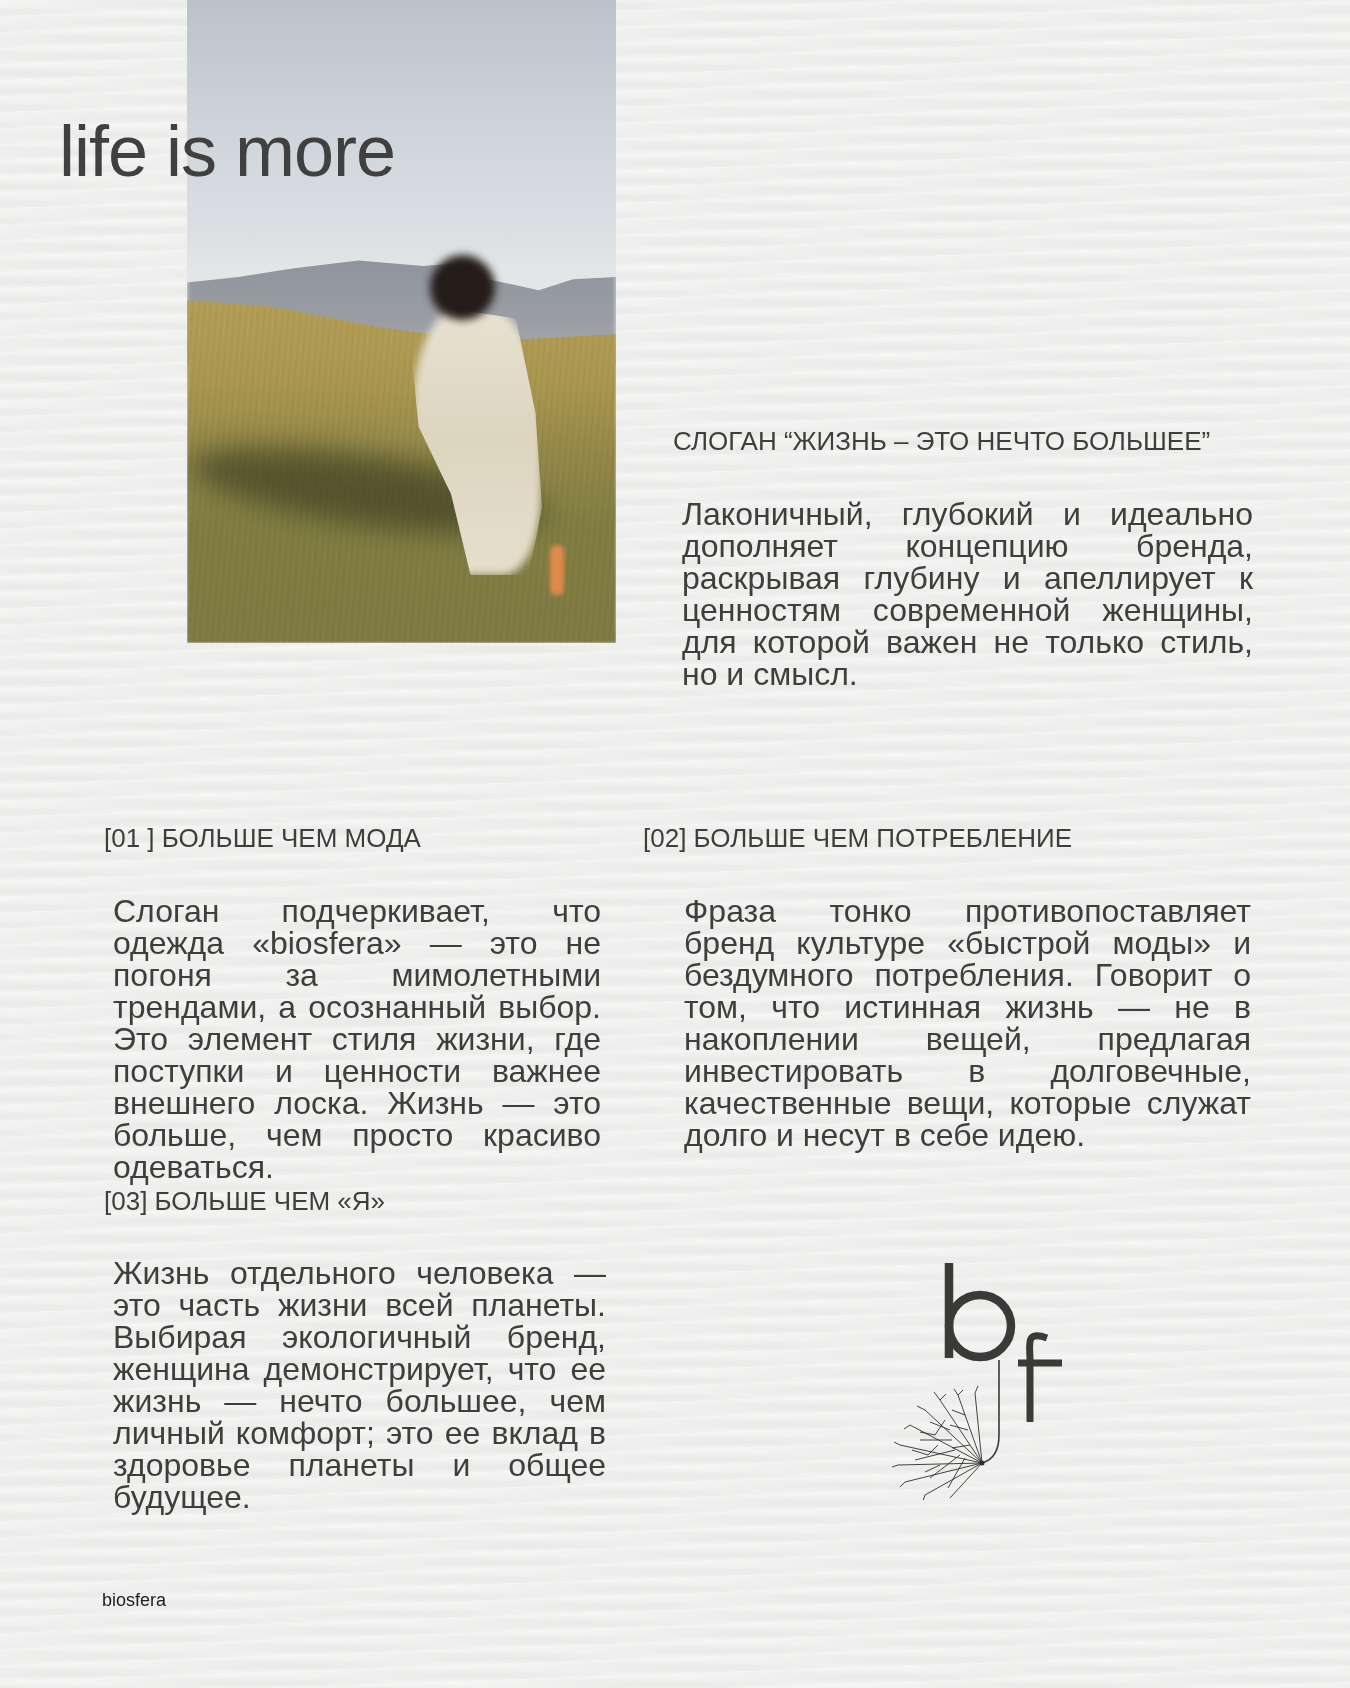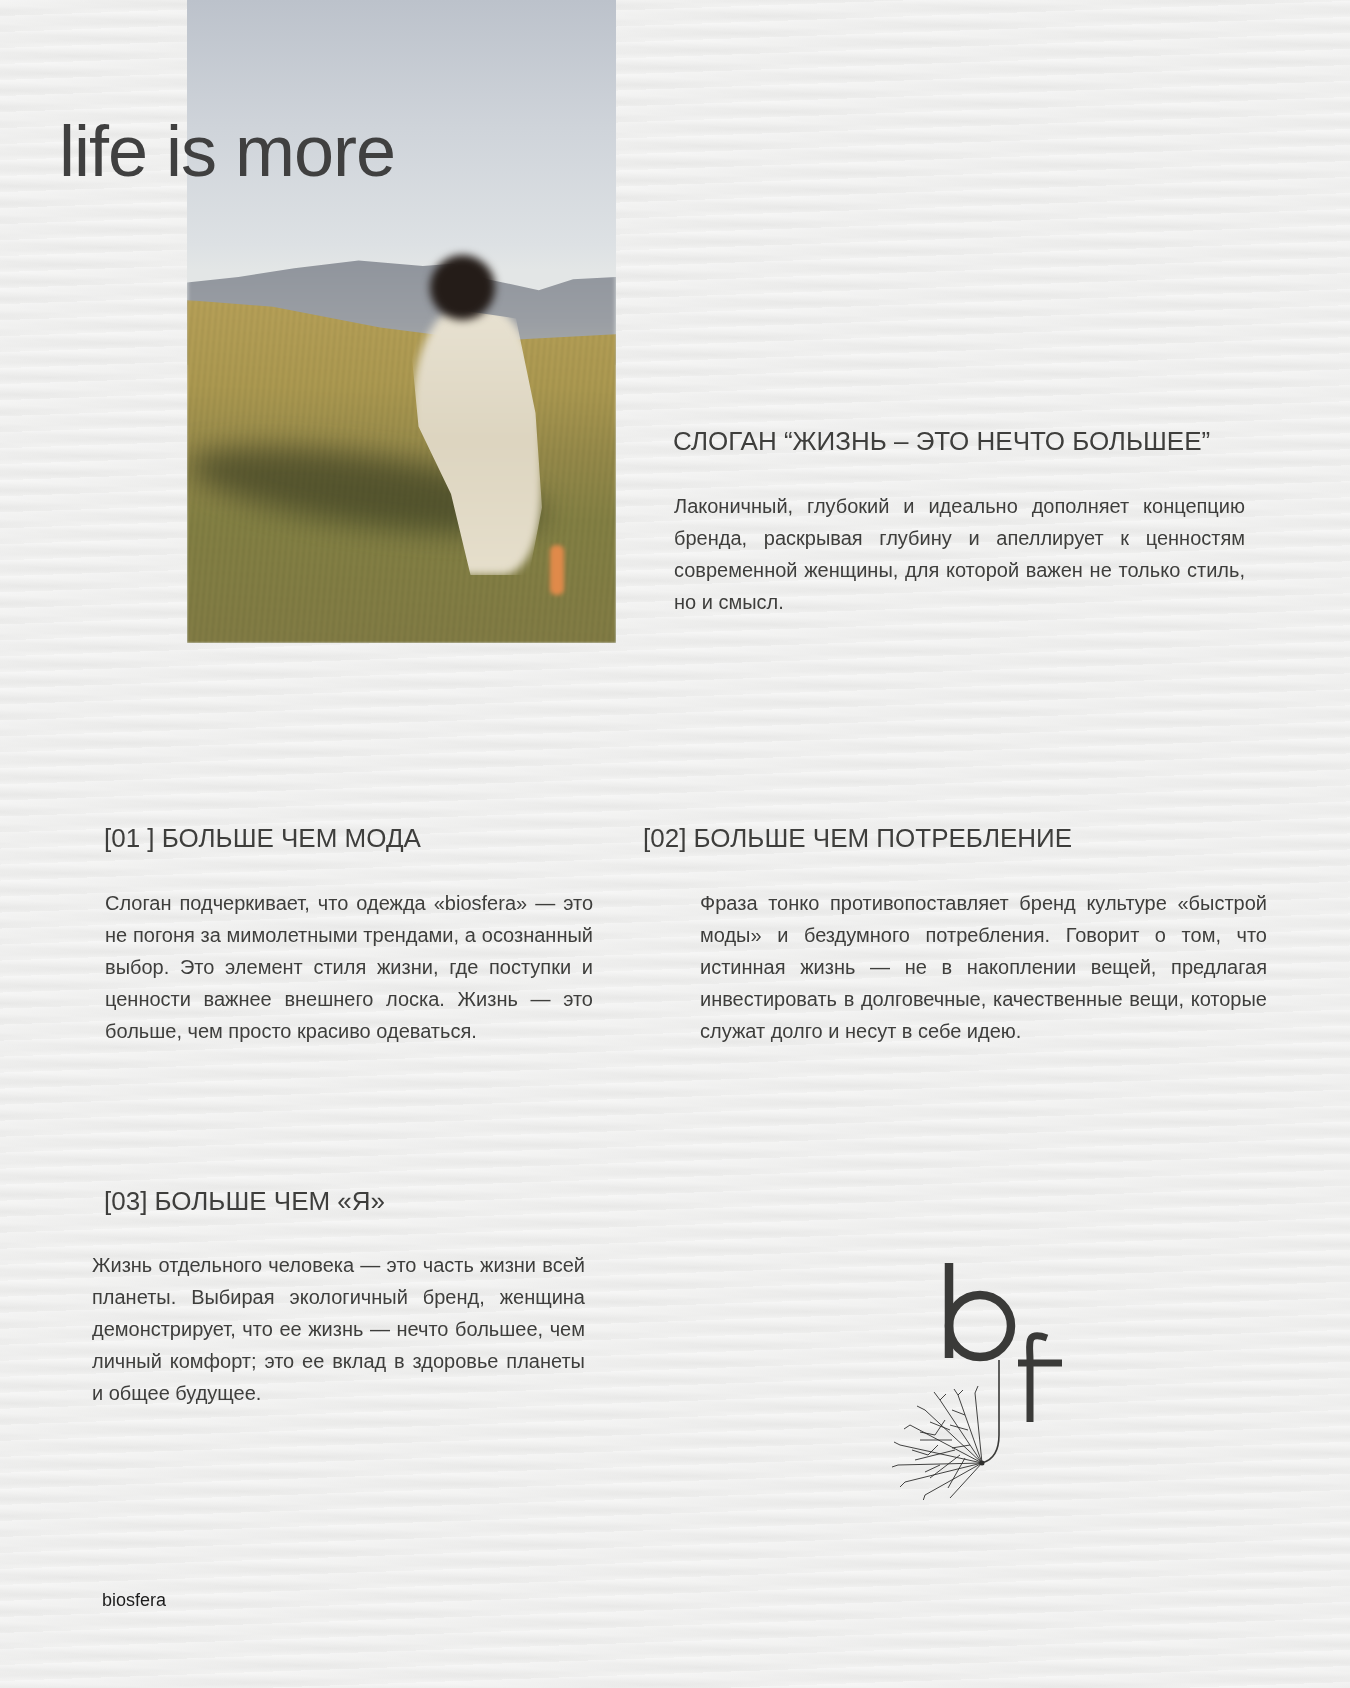--- a/index.html
+++ b/index.html
@@ -52,21 +52,21 @@
   .title {
     position: absolute; left: 43px; top: 90px; margin: 16px;
     font-size: 72px; font-weight: 400; color: #404040; letter-spacing: -1px;
     white-space: nowrap; line-height: 90px;
   }
   .heading {
     position: absolute; margin: 0; font-size: 26px; font-weight: 400;
     color: #3e3e3c; white-space: nowrap; line-height: 34px;
   }
   .body-text {
-    position: absolute; margin: 0; font-size: 20px; line-height: 32px;
+    position: absolute; margin: 8px; font-size: 32px; line-height: 32px;
     color: #3e3e3c; text-align: justify; text-align-last: left;
   }
   .logo {
     position: absolute; left: 880px; top: 1250px; width: 210px; height: 250px;
   }
   .footer-brand {
     position: absolute; left: 102px; top: 1590px; margin: 0;
     font-size: 18px; color: #1c1c1c; white-space: nowrap;
   }
 </style>
@@ -84,24 +84,24 @@
 
 <h1 class="title">life is more</h1>
 
 <h2 class="heading" style="left:673px; top:424px;">СЛОГАН “ЖИЗНЬ – ЭТО НЕЧТО БОЛЬШЕЕ”</h2>
 <p class="body-text" style="left:674px; top:490px; width:571px;">Лаконичный, глубокий и идеально дополняет концепцию бренда, раскрывая глубину и апеллирует к ценностям современной женщины, для которой важен не только стиль, но и смысл.</p>
 
 <h2 class="heading" style="left:104px; top:821px;">[01 ] БОЛЬШЕ ЧЕМ МОДА</h2>
 <p class="body-text" style="left:105px; top:887px; width:488px;">Слоган подчеркивает, что одежда «biosfera» — это не погоня за мимолетными трендами, а осознанный выбор. Это элемент стиля жизни, где поступки и ценности важнее внешнего лоска. Жизнь — это больше, чем просто красиво одеваться.</p>
 
 <h2 class="heading" style="left:643px; top:821px;">[02]  БОЛЬШЕ ЧЕМ ПОТРЕБЛЕНИЕ</h2>
-<p class="body-text" style="left:700px; top:887px; width:567px;">Фраза тонко противопоставляет бренд культуре «быстрой моды» и бездумного потребления. Говорит о том, что истинная жизнь — не в накоплении вещей, предлагая инвестировать в долговечные, качественные вещи, которые служат долго и несут в себе идею.</p>
+<p class="body-text" style="left:676px; top:887px; width:567px;">Фраза тонко противопоставляет бренд культуре «быстрой моды» и бездумного потребления. Говорит о том, что истинная жизнь — не в накоплении вещей, предлагая инвестировать в долговечные, качественные вещи, которые служат долго и несут в себе идею.</p>
 
 <h2 class="heading" style="left:104px; top:1184px;">[03]  БОЛЬШЕ ЧЕМ «Я»</h2>
-<p class="body-text" style="left:92px; top:1249px; width:493px;">Жизнь отдельного человека — это часть жизни всей планеты. Выбирая экологичный бренд, женщина демонстрирует, что ее жизнь — нечто большее, чем личный комфорт; это ее вклад в здоровье планеты и общее будущее.</p>
+<p class="body-text" style="left:105px; top:1249px; width:493px;">Жизнь отдельного человека — это часть жизни всей планеты. Выбирая экологичный бренд, женщина демонстрирует, что ее жизнь — нечто большее, чем личный комфорт; это ее вклад в здоровье планеты и общее будущее.</p>
 
 <div class="logo">
   <svg width="210" height="250" viewBox="0 0 210 250">
     <g fill="none" stroke="#3a3a38" stroke-width="8.5" stroke-linecap="butt">
       <line x1="69" y1="13" x2="69" y2="108"></line>
       <circle cx="100" cy="76" r="31"></circle>
     </g>
     <g fill="none" stroke="#3a3a38" stroke-width="7">
       <path d="M167 88 C 145 80, 150 95, 150 110 L 150 172"></path>
       <line x1="138" y1="113" x2="182" y2="113"></line>

